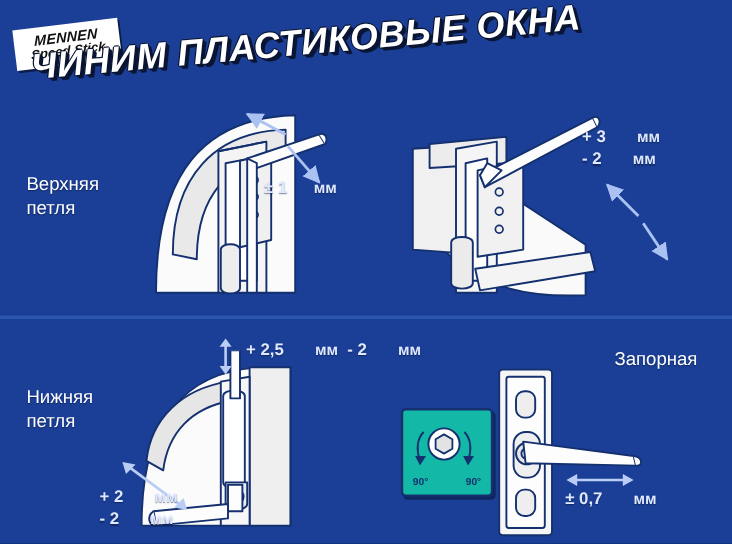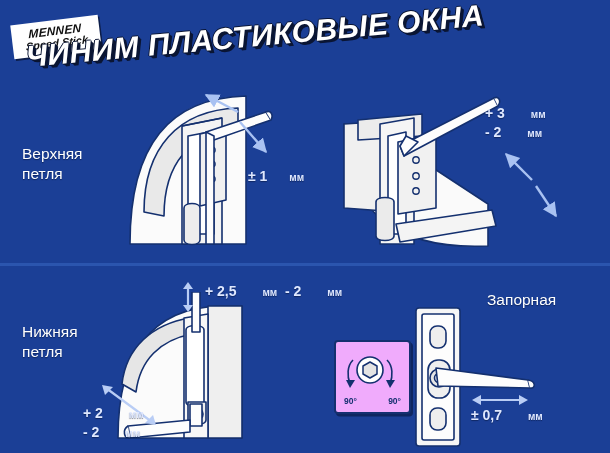--- a/index.html
+++ b/index.html
@@ -64,44 +64,44 @@
   
   .row-label{
     position:absolute;
     color:#ffffff;
     font-size:15.5px;font-weight:normal;
     line-height:1.32;
     text-shadow:0 1px 1px rgba(4,16,50,.55);
   }
   #label-upper-hinge{left:22px;top:144px;}
   #label-lower-hinge{left:22px;top:322px;}
-  #label-locking-cam{left:487px;top:290px;}
+  #label-locking-cam{left:512px;top:290px;}
 
   
   .measure{
     position:absolute;
     color:#dfe8ff;
     font-size:14px;font-weight:bold;
     white-space:nowrap;
     line-height:1.35;
     text-shadow:0 1px 1px rgba(4,16,50,.5);
   }
-  .measure .unit{font-size:10px;padding-left:22px;}
-
-  #m-top-left{left:248px;top:147px;margin-top:20px;}
+  .measure .unit{font-size:13px;padding-left:22px;}
+
+  #m-top-left{left:220px;top:147px;}
   #m-top-right{left:485px;top:104px;}
   #m-bottom-top{left:205px;top:282px;}
   #m-bottom-left{left:83px;top:404px;}
   #m-bottom-right{left:471px;top:406px;}
 
   
   #cam-dial{
     position:absolute;left:334px;top:340px;
     width:73px;height:70px;
-    background:#f0abfc;
+    background:#14b8a6;
     border:2px solid #14306f;
     border-radius:4px;
     box-shadow:2px 2.5px 0 rgba(6,18,52,.55);
   }
   #cam-dial .deg{
     position:absolute;bottom:6px;
     font-size:8.5px;font-weight:bold;color:#14306f;
   }
   #cam-dial .deg.left{left:8px;}
   #cam-dial .deg.right{right:8px;}

